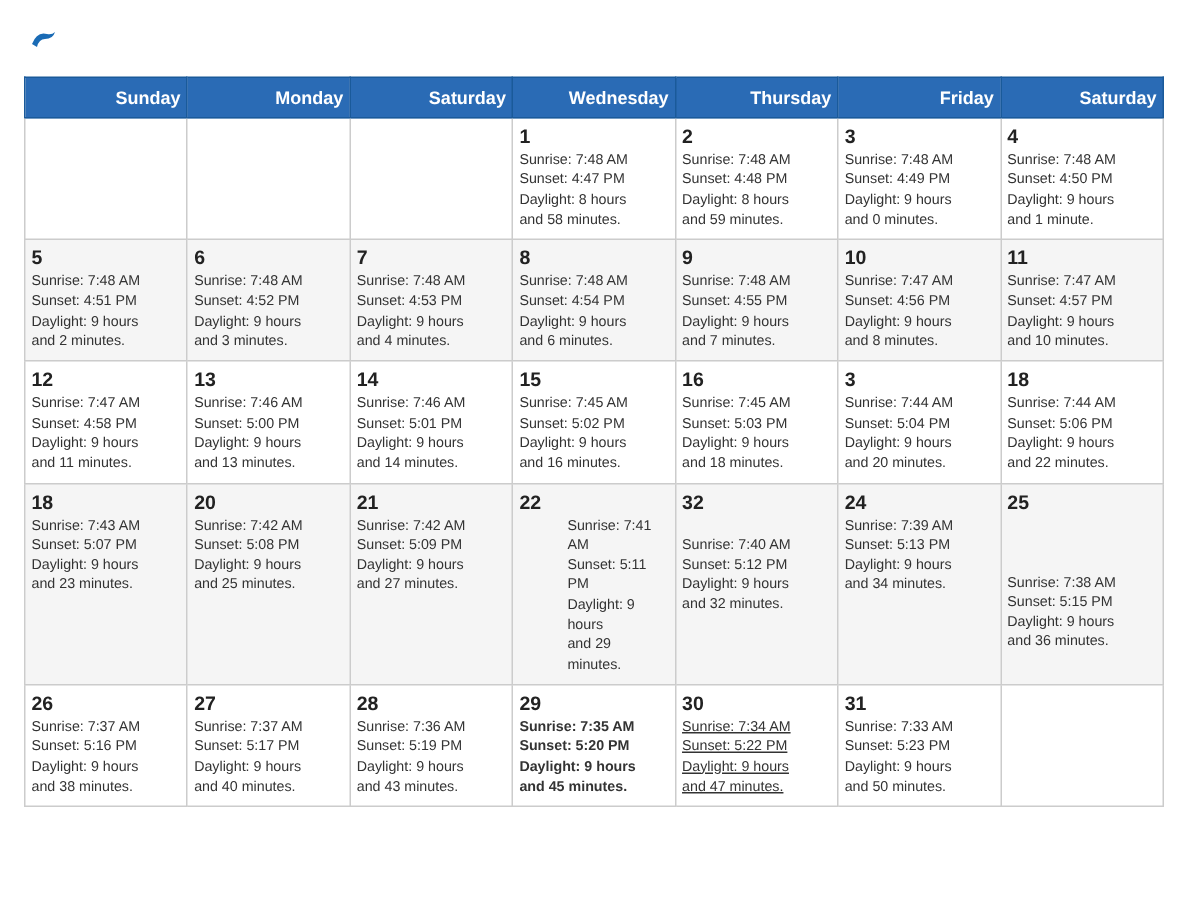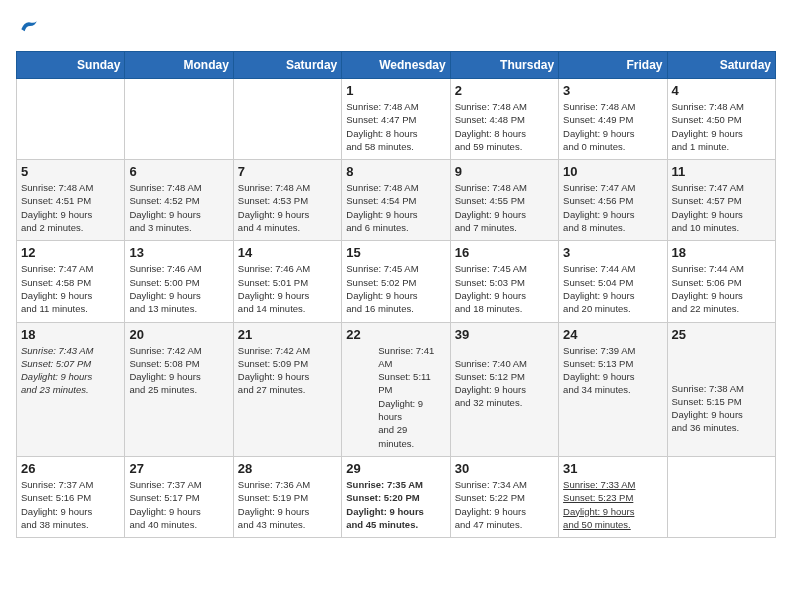--- a/index.html
+++ b/index.html
@@ -252,21 +252,21 @@
           <div class="day-num">18</div>
           <div class="day-info" style="white-space: pre-line;">Sunrise: 7:44 AM
 Sunset: 5:06 PM
 Daylight: 9 hours
 and 22 minutes.</div>
         </td>
       </tr>
       <tr class="row-shaded">
         <td>
           <div class="day-num">18</div>
-          <div class="day-info" style="white-space: pre-line; font-style: italic;">Sunrise: 7:43 AM
+          <div class="day-info" style="white-space: pre-line;">Sunrise: 7:43 AM
 Sunset: 5:07 PM
 Daylight: 9 hours
 and 23 minutes.</div>
         </td>
         <td>
           <div class="day-num">20</div>
           <div class="day-info" style="white-space: pre-line;">Sunrise: 7:42 AM
 Sunset: 5:08 PM
 Daylight: 9 hours
 and 25 minutes.</div>
@@ -279,21 +279,21 @@
 and 27 minutes.</div>
         </td>
         <td>
           <div class="day-num">22</div>
           <div class="day-info" style="white-space: pre-line; margin-left: 32px;">Sunrise: 7:41 AM
 Sunset: 5:11 PM
 Daylight: 9 hours
 and 29 minutes.</div>
         </td>
         <td>
-          <div class="day-num">39</div>
+          <div class="day-num">32</div>
           <div class="day-info" style="white-space: pre-line; margin-top: 15px;">Sunrise: 7:40 AM
 Sunset: 5:12 PM
 Daylight: 9 hours
 and 32 minutes.</div>
         </td>
         <td>
           <div class="day-num">24</div>
           <div class="day-info" style="white-space: pre-line;">Sunrise: 7:39 AM
 Sunset: 5:13 PM
 Daylight: 9 hours
@@ -331,28 +331,28 @@
         </td>
         <td>
           <div class="day-num">29</div>
           <div class="day-info" style="white-space: pre-line; font-weight: bold;">Sunrise: 7:35 AM
 Sunset: 5:20 PM
 Daylight: 9 hours
 and 45 minutes.</div>
         </td>
         <td>
           <div class="day-num">30</div>
-          <div class="day-info" style="white-space: pre-line;">Sunrise: 7:34 AM
+          <div class="day-info" style="white-space: pre-line; text-decoration: underline;">Sunrise: 7:34 AM
 Sunset: 5:22 PM
 Daylight: 9 hours
 and 47 minutes.</div>
         </td>
         <td>
           <div class="day-num">31</div>
-          <div class="day-info" style="white-space: pre-line; text-decoration: underline;">Sunrise: 7:33 AM
+          <div class="day-info" style="white-space: pre-line;">Sunrise: 7:33 AM
 Sunset: 5:23 PM
 Daylight: 9 hours
 and 50 minutes.</div>
         </td>
         <td class="empty"></td>
       </tr>
     </tbody>
 </table>
 
 </body></html>

